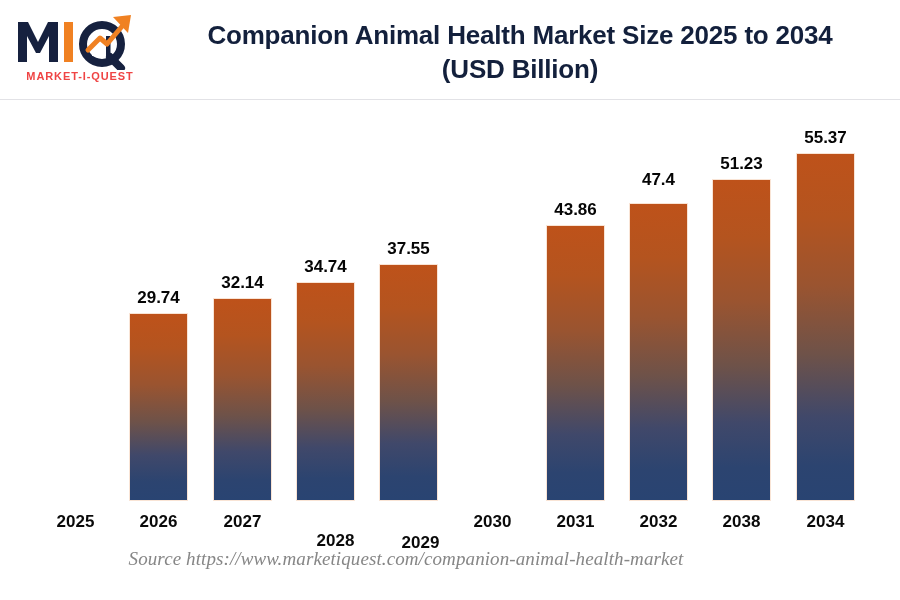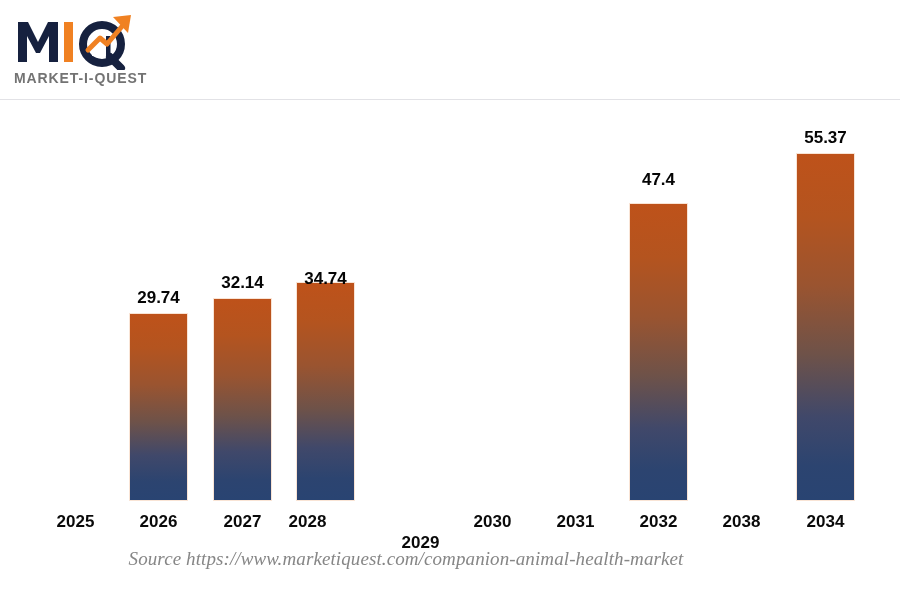--- a/index.html
+++ b/index.html
@@ -45,23 +45,23 @@
     height: 58px;
   }
   #logo-wordmark {
     position: absolute;
     left: 0;
     top: 58px;
     width: 132px;
     text-align: center;
     font-family: "Liberation Sans", sans-serif;
     font-weight: bold;
-    font-size: 14px;
+    font-size: 11px;
     letter-spacing: 0.9px;
-    color: #737373;
+    color: #ef4444;
     white-space: nowrap;
   }
 
   
   #title {
     position: absolute;
     left: 150px;
     top: 18px;
     width: 740px;
     text-align: center;
@@ -168,49 +168,65 @@
         <rect x="78" y="36" width="4.5" height="8" fill="#ffffff"></rect>
         <rect x="85" y="30" width="4.5" height="14" fill="#ffffff"></rect>
         <rect x="92" y="24" width="4.5" height="20" fill="#16213f"></rect>
 
         <path d="M74 38 L86 26 L93 32 L110 12" fill="none" stroke="#f08122" stroke-width="5" stroke-linecap="round" stroke-linejoin="round"></path>
         <path d="M99 5 L117 3 L114 21 Z" fill="#f08122"></path>
       </svg>
       <div id="logo-wordmark">MARKET-I-QUEST</div>
     </div>
 
+    <div id="title">
+      <span>Companion Animal Health Market Size 2025 to 2034</span>
+      <span class="line2">(USD Billion)</span>
+    </div>
 
   </div>
 
   <div id="chart">
     <div id="plot">
         <div class="x-label" style="left: -20px; text-align: center;">2025</div>
         <div class="bar-slot" style="left: 83px;">
           <div class="bar" style="height: 186px;"></div>
           <div class="bar-value" style="bottom: 192px; text-align: center;">29.74</div>
         </div>
         <div class="x-label" style="left: 63px;">2026</div>
         <div class="bar-slot" style="left: 167px;">
           <div class="bar" style="height: 201px;"></div>
           <div class="bar-value" style="bottom: 207px;">32.14</div>
         </div>
         <div class="x-label" style="left: 147px;">2027</div>
         <div class="bar-slot" style="left: 250px;">
           <div class="bar" style="height: 217px;"></div>
-          <div class="bar-value" style="bottom: 211px;">34.74</div>
-        </div>
-        <div class="x-label" style="left: 212px;">2028</div>
+          <div class="bar-value" style="bottom: 223px;">34.74</div>
+        </div>
+        <div class="x-label" style="left: 240px; margin-top: 19px;">2028</div>
+        <div class="bar-slot" style="left: 333px;">
+          <div class="bar" style="height: 235px;"></div>
+          <div class="bar-value" style="bottom: 241px;">37.55</div>
+        </div>
         <div class="x-label" style="left: 325px; margin-top: 21px;">2029</div>
         <div class="x-label" style="left: 397px;">2030</div>
+        <div class="bar-slot" style="left: 500px;">
+          <div class="bar" style="height: 274px;"></div>
+          <div class="bar-value" style="bottom: 280px;">43.86</div>
+        </div>
         <div class="x-label" style="left: 480px;">2031</div>
         <div class="bar-slot" style="left: 583px;">
           <div class="bar" style="height: 296px;"></div>
           <div class="bar-value" style="bottom: 310px; margin-top: 20px;">47.4</div>
         </div>
         <div class="x-label" style="left: 563px;">2032</div>
+        <div class="bar-slot" style="left: 666px;">
+          <div class="bar" style="height: 320px;"></div>
+          <div class="bar-value" style="bottom: 326px;">51.23</div>
+        </div>
         <div class="x-label" style="left: 646px;">2038</div>
         <div class="bar-slot" style="left: 750px;">
           <div class="bar" style="height: 346px;"></div>
           <div class="bar-value" style="bottom: 352px;">55.37</div>
         </div>
         <div class="x-label" style="left: 730px;">2034</div>
       </div>
   </div>
 
   <div id="source">Source https://www.marketiquest.com/companion-animal-health-market</div>

